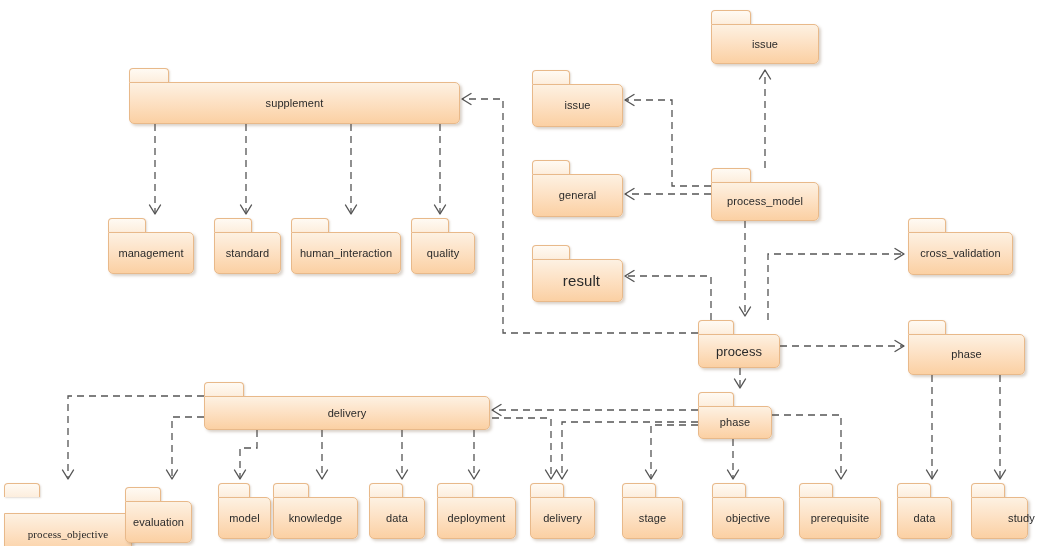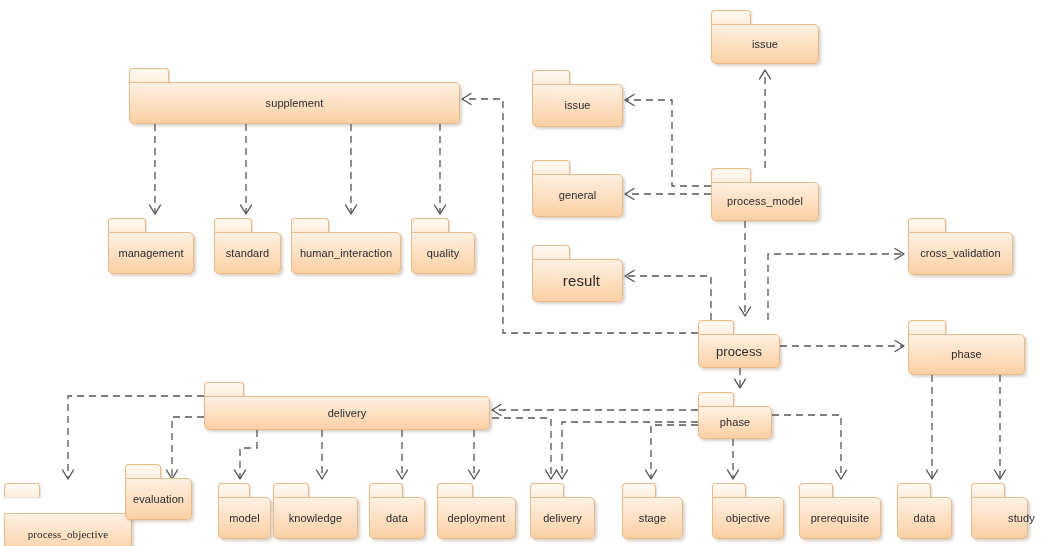--- a/index.html
+++ b/index.html
@@ -186,21 +186,21 @@
         <div class="body" style="top: 14px; width: 74px; height: 33px;">
           <span class="label">phase</span>
         </div>
       </div>
       <div class="pkg" style="left: 4px; top: 483px; width: 112px; height: 56px;">
         <div class="tab" style="width: 36px;"></div>
         <div class="body" style="top: 30px; width: 128px; height: 42px; font-family: Liberation Serif, serif;">
           <span class="label">process_objective</span>
         </div>
       </div>
-      <div class="pkg" style="left: 125px; top: 464px; width: 67px; height: 56px; padding-left: 20px;">
+      <div class="pkg" style="left: 125px; top: 487px; width: 67px; height: 56px; padding-left: 20px;">
         <div class="tab" style="width: 36px;"></div>
         <div class="body" style="top: 14px; width: 67px; height: 42px;">
           <span class="label">evaluation</span>
         </div>
       </div>
       <div class="pkg" style="left: 218px; top: 483px; width: 47px; height: 56px;">
         <div class="tab" style="width: 32px;"></div>
         <div class="body" style="top: 14px; width: 53px; height: 42px;">
           <span class="label">model</span>
         </div>

